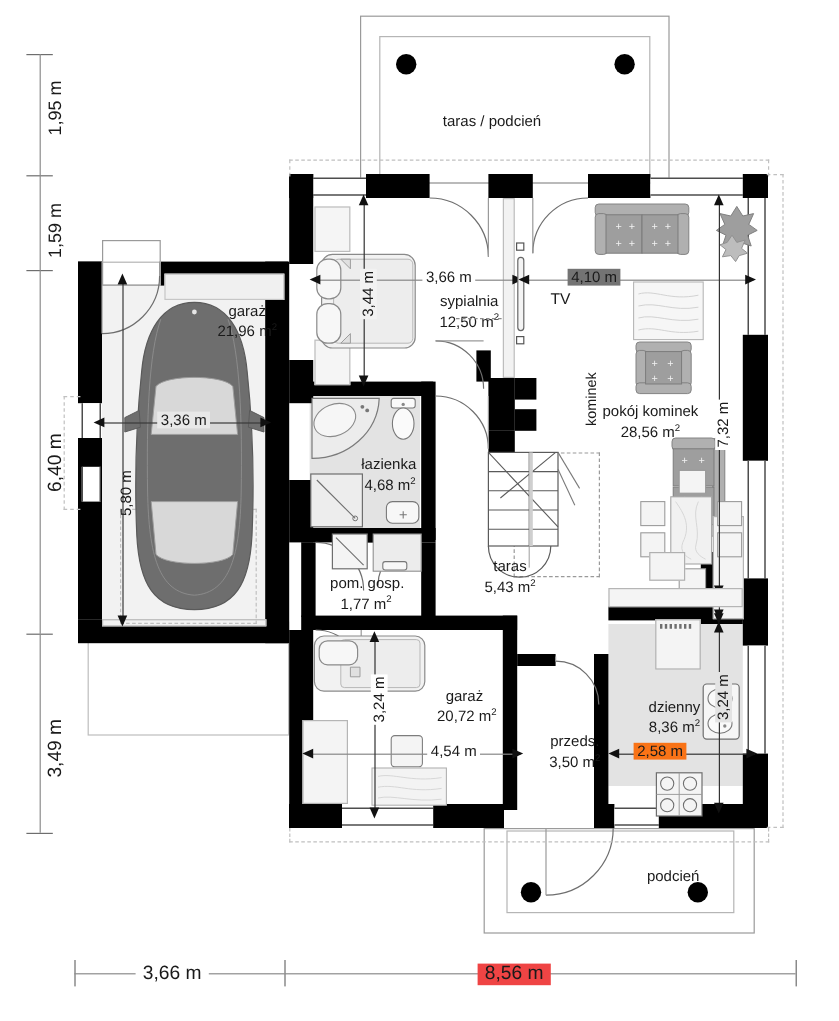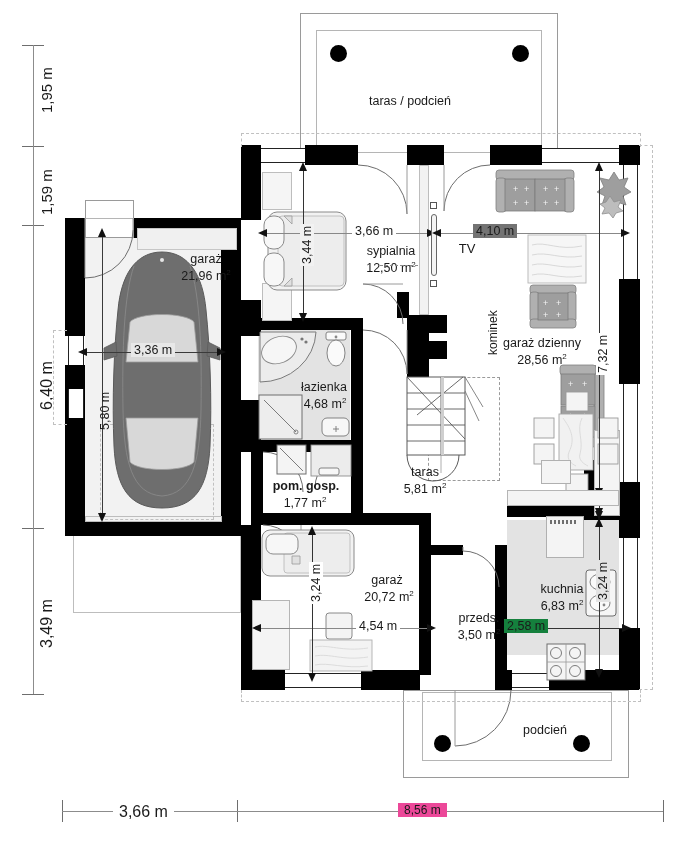--- a/index.html
+++ b/index.html
@@ -53,34 +53,34 @@
     <div class="vtxt" style="left:38px;top:648px;font-size:16px;">3,49 m</div>
   </div>
 
   <div>
     <div class="tick" style="left:62px;top:800px;width:1px;height:22px;"></div>
     <div class="tick" style="left:237px;top:800px;width:1px;height:22px;"></div>
     <div class="tick" style="left:663px;top:800px;width:1px;height:22px;"></div>
     <div class="dimline" style="left:62px;top:811px;width:175px;"></div>
     <div class="dimline" style="left:237px;top:811px;width:426px;"></div>
     <div class="dimtxt" style="left:113px;top:803px;font-size:16px;background:#fff;padding:0 6px;">3,66 m</div>
-    <div class="dimtxt" style="left:398px;top:803px;font-size:12px;background:#ec4899;padding:0 6px;">8,56 m</div>
+    <div class="dimtxt" style="left:398px;top:803px;font-size:16px;background:#ef4444;padding:0 6px;">8,56 m</div>
   </div>
 
   <div class="thin" style="left:300px;top:13px;width:258px;height:140px;border-color:#9a9a9a;"></div>
   <div class="thin" style="left:316px;top:30px;width:226px;height:123px;border-color:#b5b5b5;"></div>
   <div class="dot" style="left:330px;top:45px;width:17px;height:17px;"></div>
   <div class="dot" style="left:512px;top:45px;width:17px;height:17px;"></div>
   <div class="lbl" style="left:350px;top:94px;width:120px;">taras / podcień</div>
 
   <div class="thin" style="left:403px;top:690px;width:226px;height:88px;border-color:#9a9a9a;"></div>
   <div class="thin" style="left:422px;top:692px;width:190px;height:69px;border-color:#b5b5b5;"></div>
   <div class="dot" style="left:434px;top:735px;width:17px;height:17px;"></div>
   <div class="dot" style="left:573px;top:735px;width:17px;height:17px;"></div>
-  <div class="lbl" style="left:505px;top:723px;width:80px;">podcień</div>
+  <div class="lbl" style="left:521px;top:723px;width:80px;">podcień</div>
 
   <div class="thin" style="left:73px;top:518px;width:168px;height:95px;border-color:#bdbdbd;"></div>
 
   <div class="filllight" style="left:85px;top:228px;width:152px;height:295px;"></div>
   <div class="fillwhite" style="left:251px;top:160px;width:168px;height:158px;"></div>
   <div class="fillgrey" style="left:258px;top:330px;width:92px;height:120px;"></div>
   <div class="fillwhite" style="left:253px;top:452px;width:98px;height:60px;"></div>
   <div class="fillwhite" style="left:489px;top:160px;width:135px;height:355px;"></div>
   <div class="fillwhite" style="left:252px;top:525px;width:168px;height:165px;"></div>
   <div class="fillwhite" style="left:429px;top:525px;width:78px;height:165px;"></div>
@@ -295,38 +295,38 @@
   <div class="lbl" style="left:292px;top:394px;width:66px;"><span>4,68 m</span><span class="sup">2</span></div>
 
   <svg style="left:276px;top:444px;width:32px;height:32px;">
     <rect x="1" y="1" width="29" height="29" fill="#f4f4f4" stroke="#6e6e6e" stroke-width="1"></rect>
     <path d="M4 4 L27 27" stroke="#6e6e6e" stroke-width="0.9"></path>
   </svg>
   <svg style="left:310px;top:444px;width:42px;height:34px;">
     <rect x="1" y="1" width="40" height="31" fill="#ececec" stroke="#8f8f8f" stroke-width="0.9"></rect>
     <rect x="9" y="24" width="20" height="7" rx="2" fill="#f7f7f7" stroke="#777" stroke-width="0.9"></rect>
   </svg>
-  <div class="lbl" style="left:265px;top:479px;width:82px;font-weight:bold;">pom. gosp.</div>
+  <div class="lbl" style="left:265px;top:479px;width:82px;">pom. gosp.</div>
   <div class="lbl" style="left:268px;top:493px;width:74px;"><span>1,77 m</span><span class="sup">2</span></div>
 
   <div class="dash" style="left:428px;top:377px;width:72px;height:104px;border-color:#9a9a9a;"></div>
   <svg style="left:407px;top:377px;width:96px;height:110px;">
     <rect x="0" y="0" width="58" height="78" fill="#fff" stroke="#5a5a5a" stroke-width="1"></rect>
     <path d="M0 16 L58 16 M0 32 L58 32 M0 48 L58 48 M0 64 L58 64" stroke="#5a5a5a" stroke-width="0.9"></path>
     <path d="M34 0 L34 78" stroke="#5a5a5a" stroke-width="0.9"></path>
     <path d="M0 0 L58 62" stroke="#5a5a5a" stroke-width="0.9" fill="none"></path>
     <path d="M10 38 L56 0" stroke="#5a5a5a" stroke-width="0.9" fill="none"></path>
     <path d="M58 0 L76 30" stroke="#7a7a7a" stroke-width="0.9" fill="none"></path>
     <path d="M58 14 L72 44" stroke="#7a7a7a" stroke-width="0.9" fill="none"></path>
     <path d="M0 78 A26 26 0 0 0 52 78" fill="none" stroke="#5a5a5a" stroke-width="1"></path>
     <path d="M34 78 L34 96" stroke="#9a9a9a" stroke-width="0.8"></path>
     <rect x="34" y="0" width="3" height="78" fill="#cfcfcf"></rect>
   </svg>
   <div class="lbl" style="left:404px;top:465px;width:42px;">taras</div>
-  <div class="lbl" style="left:392px;top:479px;width:66px;"><span>5,81 m</span><span class="sup">2</span></div>
+  <div class="lbl" style="left:392px;top:479px;width:66px;"><span>5,43 m</span><span class="sup">2</span></div>
 
   <svg style="left:496px;top:170px;width:78px;height:44px;">
     <rect x="0" y="0" width="78" height="10" rx="3" fill="#b0b0b0" stroke="#808080" stroke-width="0.8"></rect>
     <rect x="0" y="8" width="10" height="34" rx="3" fill="#b0b0b0" stroke="#808080" stroke-width="0.8"></rect>
     <rect x="68" y="8" width="10" height="34" rx="3" fill="#b0b0b0" stroke="#808080" stroke-width="0.8"></rect>
     <rect x="9" y="9" width="30" height="32" fill="#9e9e9e" stroke="#7a7a7a" stroke-width="0.8"></rect>
     <rect x="39" y="9" width="30" height="32" fill="#9e9e9e" stroke="#7a7a7a" stroke-width="0.8"></rect>
     <g fill="#f2f2f2" font-size="9" font-family="Liberation Sans, sans-serif">
       <text x="17" y="22">+</text>
         <text x="28" y="22">+</text>
@@ -387,21 +387,21 @@
     <rect x="31" y="24" width="34" height="56" fill="#f1f1f1" stroke="#a5a5a5" stroke-width="0.9"></rect>
     <path d="M35 28 C42 38 48 48 41 62 C38 70 44 74 48 76 M54 28 C48 40 56 50 52 64 C50 70 56 74 60 76" stroke="#d5d5d5" stroke-width="0.8" fill="none"></path>
     <rect x="38" y="2" width="22" height="19" fill="#f4f4f4" stroke="#9a9a9a" stroke-width="0.9"></rect>
     <rect x="38" y="84" width="22" height="19" fill="#f4f4f4" stroke="#9a9a9a" stroke-width="0.9"></rect>
     <rect x="6" y="28" width="20" height="20" fill="#f4f4f4" stroke="#9a9a9a" stroke-width="0.9"></rect>
     <rect x="6" y="54" width="20" height="20" fill="#f4f4f4" stroke="#9a9a9a" stroke-width="0.9"></rect>
     <rect x="70" y="28" width="20" height="20" fill="#f4f4f4" stroke="#9a9a9a" stroke-width="0.9"></rect>
     <rect x="70" y="54" width="20" height="20" fill="#f4f4f4" stroke="#9a9a9a" stroke-width="0.9"></rect>
   </svg>
 
-  <div class="lbl" style="left:492px;top:336px;width:100px;">garaż dzienny</div>
+  <div class="lbl" style="left:492px;top:336px;width:100px;">pokój kominek</div>
   <div class="lbl" style="left:498px;top:350px;width:88px;"><span>28,56 m</span><span class="sup">2</span></div>
 
   <div>
     <div class="dimline" style="left:434px;top:233px;width:194px;background:#888;"></div>
     <svg style="left:430px;top:227px;width:202px;height:14px;">
       <path d="M2 6 L11 2 L11 10 Z" fill="#111"></path>
       <path d="M200 6 L191 2 L191 10 Z" fill="#111"></path>
     </svg>
     <div class="dimtxt" style="left:473px;top:224px;background:#737373;padding:0 3px;">4,10 m</div>
   </div>
@@ -463,30 +463,30 @@
     <circle cx="18" cy="35" r="1.4" fill="#888"></circle>
   </svg>
   <svg style="left:547px;top:644px;width:40px;height:38px;">
     <rect x="0" y="0" width="38" height="36" fill="#f4f4f4" stroke="#6e6e6e" stroke-width="1"></rect>
     <path d="M19 0 L19 36 M0 18 L38 18" stroke="#9a9a9a" stroke-width="0.8"></path>
     <circle cx="9" cy="9" r="5.5" fill="none" stroke="#6e6e6e" stroke-width="0.9"></circle>
     <circle cx="28" cy="9" r="5.5" fill="none" stroke="#6e6e6e" stroke-width="0.9"></circle>
     <circle cx="9" cy="27" r="5.5" fill="none" stroke="#6e6e6e" stroke-width="0.9"></circle>
     <circle cx="28" cy="27" r="5.5" fill="none" stroke="#6e6e6e" stroke-width="0.9"></circle>
   </svg>
-  <div class="lbl" style="left:528px;top:582px;width:68px;">kuchnia</div>
-  <div class="lbl" style="left:526px;top:596px;width:72px;"><span>6,83 m</span><span class="sup">2</span></div>
+  <div class="lbl" style="left:528px;top:582px;width:68px;">dzienny</div>
+  <div class="lbl" style="left:526px;top:596px;width:72px;"><span>8,36 m</span><span class="sup">2</span></div>
 
   <div>
     <div class="dimline" style="left:511px;top:628px;width:118px;background:#333;"></div>
     <svg style="left:507px;top:622px;width:128px;height:14px;">
       <path d="M0 6 L9 2 L9 10 Z" fill="#111"></path>
       <path d="M124 6 L115 2 L115 10 Z" fill="#111"></path>
     </svg>
-    <div class="dimtxt" style="left:504px;top:619px;background:#15803d;padding:0 3px;">2,58 m</div>
+    <div class="dimtxt" style="left:528px;top:619px;background:#f97316;padding:0 3px;">2,58 m</div>
   </div>
   <div>
     <div class="dimlineV" style="left:599px;top:522px;height:152px;background:#333;"></div>
     <svg style="left:593px;top:518px;width:14px;height:162px;">
       <path d="M6 0 L2 9 L10 9 Z" fill="#111"></path>
       <path d="M6 160 L2 151 L10 151 Z" fill="#111"></path>
     </svg>
     <div class="vtxt" style="left:596px;top:602px;background:#e3e3e3;padding:0 2px;">3,24 m</div>
   </div>
 

